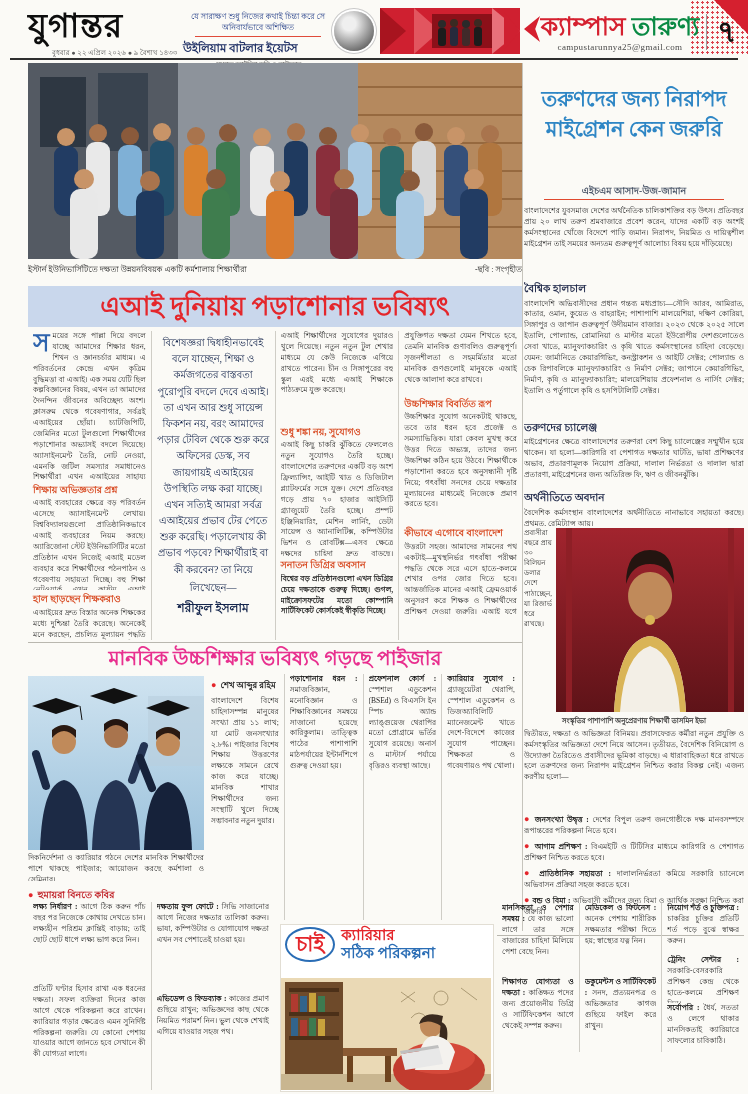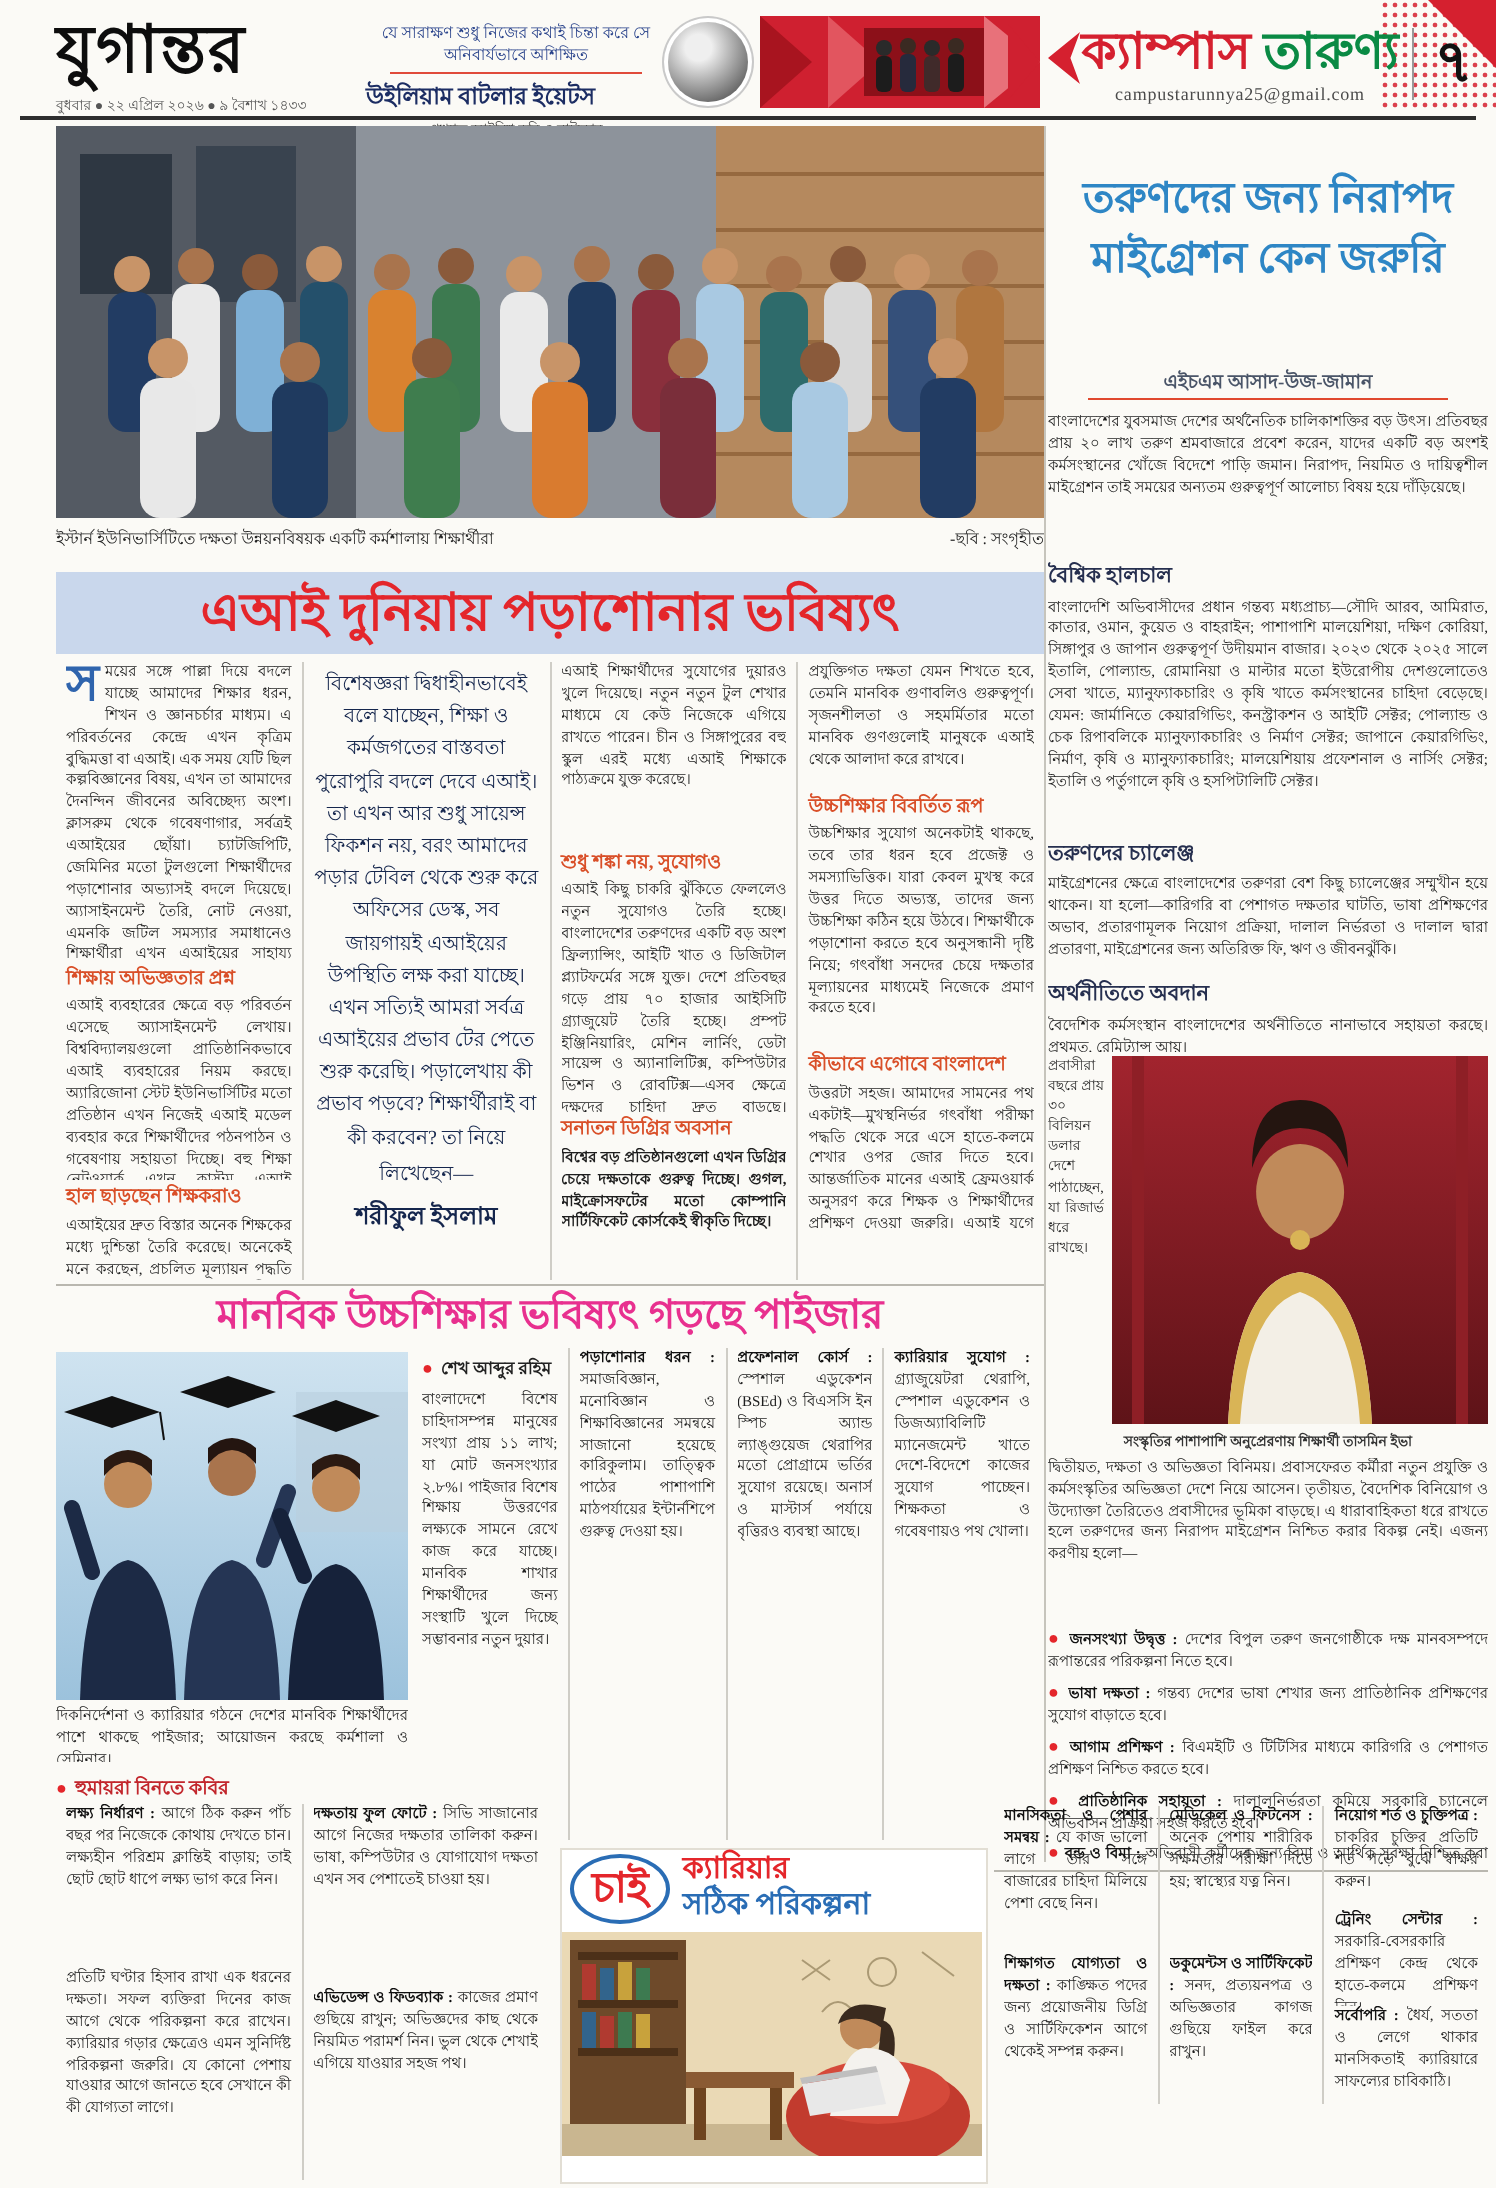--- a/index.html
+++ b/index.html
@@ -7,21 +7,21 @@
         font-family:"Liberation Serif","DejaVu Serif",serif;color:#1d1d1d;}
   .abs{position:absolute;}
   .p{font-size:7.5px;line-height:1.45;text-align:justify;color:#1e1e1e;overflow:hidden;}
   .sub{font-size:9.5px;font-weight:bold;color:#d94f28;margin:4px 0 2px;line-height:1.2;}
   .rsub{font-size:10.5px;font-weight:bold;color:#262f4f;margin:5px 0 3px;line-height:1.2;}
   .lead{font-weight:bold;color:#101010;}
   .colwrap{display:flex;}
   .col{flex:1;padding:0 5px;overflow:hidden;}
   .col + .col{border-left:1px solid #cfcdc6;}
   .masthead{font-size:33px;font-weight:bold;letter-spacing:1px;color:#0d0d0d;line-height:1;}
-  .dateline{font-size:7px;color:#555;}
+  .dateline{font-size:7px;color:#555;margin-left:24px;}
   .quote{font-size:8px;line-height:1.4;color:#27418a;text-align:center;}
   .qauthor{font-size:11.5px;font-weight:bold;color:#1c2d63;text-align:left;}
   .qtitle{font-size:7px;color:#333;text-align:center;}
   .qline{border-top:1.5px solid #e04a3a;margin:3px 12px;}
   .seclogo{font-size:25px;font-weight:bold;line-height:1;text-align:center;}
   .seclogo .w1{color:#d5202f;} .seclogo .w2{color:#0a8a44;}
   .secmail{font-size:9px;color:#4a4a4a;text-align:center;letter-spacing:.4px;}
   .pagenum{font-size:30px;font-weight:bold;color:#111;border-left:1.5px solid #999;padding-left:10px;line-height:1.2;}
   .halftone{background-image:radial-gradient(#d5202f 1px,transparent 1.35px);background-size:5px 5px;}
   .mainband{background:#c9d7ec;text-align:center;}
@@ -35,21 +35,21 @@
   .caption{font-size:8px;color:#222;}
   .capright{font-size:8px;color:#222;text-align:right;}
   .photocap{font-size:7px;font-weight:bold;color:#333;text-align:center;}
   .standfirst{font-size:10px;line-height:1.62;color:#15264d;text-align:center;padding-top:4px;}
   .sfby{font-size:12px;font-weight:bold;color:#15264d;text-align:center;margin-top:3px;}
   .dropcap{float:left;font-size:25px;font-weight:bold;color:#2f64ad;line-height:.9;margin:1px 3px 0 0;}
   .cbyline{font-size:9.5px;font-weight:bold;color:#c2262c;}
   .vrule{border-left:1px solid #c6c4bc;}
   .hrule{border-top:1px solid #b9b7af;}
   .bullets .b{margin-bottom:3px;}
-  .promo-head{display:flex;align-items:center;gap:6px;padding:2px 4px 4px;}
+  .promo-head{display:flex;align-items:center;gap:6px;padding:2px 4px 16px;}
   .bubble{border:2px solid #2a6db5;border-radius:50%;color:#e4262b;font-size:21px;font-weight:bold;padding:5px 9px;line-height:1;}
   .promo-l1{font-size:15px;font-weight:bold;color:#e4262b;line-height:1.15;}
   .promo-l2{font-size:15px;font-weight:bold;color:#2a6db5;line-height:1.15;}
   svg{display:block;}
 </style>
 </head>
 <body>
 
 <div id="page">
 
@@ -206,21 +206,20 @@
           <path d="M58 184 q4-72 36-76 l0 10 q-26 8-30 66 Z" fill="#d9b456"></path>
           <path d="M130 184 q-4-72-36-76 l0 10 q26 8 30 66 Z" fill="#d9b456"></path>
           <circle cx="94" cy="92" r="5" fill="#d9b456"></circle>
         </svg>
       </div>
     </div>
     <div class="photocap" style="margin:3px 0 2px;">সংস্কৃতির পাশাপাশি অনুপ্রেরণায় শিক্ষার্থী তাসমিন ইভা</div>
     <div class="p" style="height:84px;">দ্বিতীয়ত, দক্ষতা ও অভিজ্ঞতা বিনিময়। প্রবাসফেরত কর্মীরা নতুন প্রযুক্তি ও কর্মসংস্কৃতির অভিজ্ঞতা দেশে নিয়ে আসেন। তৃতীয়ত, বৈদেশিক বিনিয়োগ ও উদ্যোক্তা তৈরিতেও প্রবাসীদের ভূমিকা বাড়ছে। এ ধারাবাহিকতা ধরে রাখতে হলে তরুণদের জন্য নিরাপদ মাইগ্রেশন নিশ্চিত করার বিকল্প নেই। এজন্য করণীয় হলো—</div>
     <div class="bullets">
       <div class="p b"><span class="byline-dot">●</span> <span class="lead">জনসংখ্যা উদ্বৃত্ত :</span> <span>দেশের বিপুল তরুণ জনগোষ্ঠীকে দক্ষ মানবসম্পদে রূপান্তরের পরিকল্পনা নিতে হবে।</span></div>
-      <div class="p b"><span class="byline-dot">●</span> <span class="lead">ভাষা দক্ষতা :</span> <span>গন্তব্য দেশের ভাষা শেখার জন্য প্রাতিষ্ঠানিক প্রশিক্ষণের সুযোগ বাড়াতে হবে।</span></div>
       <div class="p b"><span class="byline-dot">●</span> <span class="lead">আগাম প্রশিক্ষণ :</span> <span>বিএমইটি ও টিটিসির মাধ্যমে কারিগরি ও পেশাগত প্রশিক্ষণ নিশ্চিত করতে হবে।</span></div>
       <div class="p b"><span class="byline-dot">●</span> <span class="lead">প্রাতিষ্ঠানিক সহায়তা :</span> <span>দালালনির্ভরতা কমিয়ে সরকারি চ্যানেলে অভিবাসন প্রক্রিয়া সহজ করতে হবে।</span></div>
       <div class="p b"><span class="byline-dot">●</span> <span class="lead">বন্ড ও বিমা :</span> <span>অভিবাসী কর্মীদের জন্য বিমা ও আর্থিক সুরক্ষা নিশ্চিত করা জরুরি।</span></div>
 
     </div>
   </div>
   <div class="abs hrule" style="left:497px;top:935px;width:247px;"></div>
 
   <div class="abs mainband" style="left:28px;top:286px;width:494px;height:41px;">
     <div class="mainhead">এআই দুনিয়ায় পড়াশোনার ভবিষ্যৎ</div>

